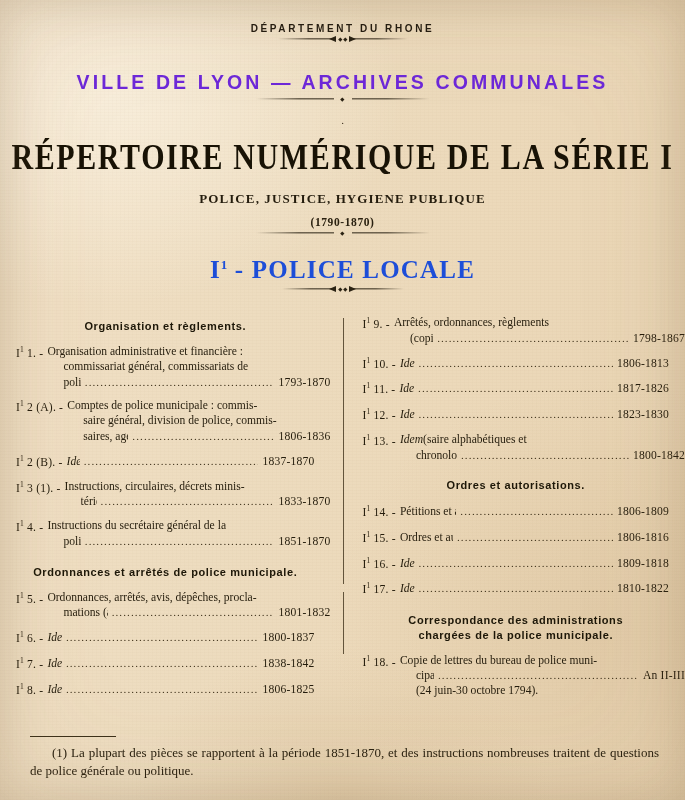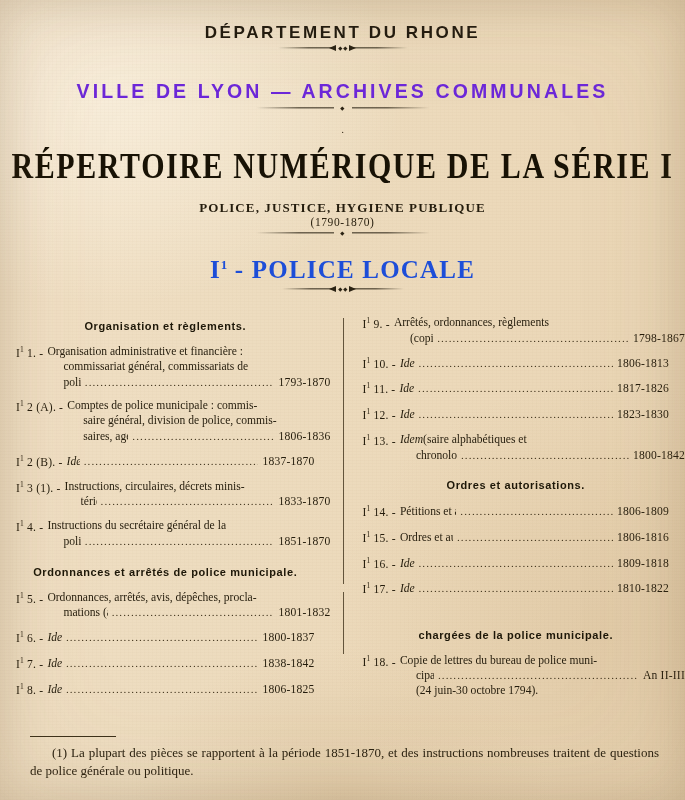--- a/index.html
+++ b/index.html
@@ -48,21 +48,21 @@
     width: 685px;
     height: 800px;
     z-index: 3;
   }
 
   
   .dept {
     text-align: center;
     font-family: "Liberation Sans", sans-serif;
     font-weight: bold;
-    font-size: 17px;
+    font-size: 10px;
     letter-spacing: 2.6px;
     padding-top: 23px;
     color: #211a0f;
   }
 
   
   .orn {
     position: relative;
     height: 10px;
     display: flex;
@@ -149,23 +149,24 @@
     font-family: "Liberation Serif", serif;
     font-weight: bold;
     font-size: 13px;
     letter-spacing: 1.1px;
     margin-top: 21px;
     color: #241c0d;
   }
   .years {
     text-align: center;
     font-family: "Liberation Serif", serif;
-    font-weight: normal;
+    font-weight: bold;
     font-size: 11.5px;
     letter-spacing: 0.6px;
+    margin-top: 9px;
     color: #2a2110;
   }
   .sectiontitle {
     text-align: center;
     font-family: "Liberation Serif", serif;
     font-weight: bold;
     font-size: 25px;
     letter-spacing: 1.2px;
     margin-top: 18px;
     color: #1d4ed8;
@@ -574,21 +575,21 @@
             <div class="body">
               <div class="line">
                 <span class="txt idem">Idem</span>
                 <span class="leader">................................................................................</span>
                 <span class="date">1810-1822</span>
               </div>
             </div>
           </div>
         </div>
       <div class="subhead tight">
-        <br>
+        <span>Correspondance des administrations</span><br>
         <span>chargées de la police municipale.</span>
       </div>
       <div id="right-entries3">
           <div class="entry">
             <span class="ref"><span>I</span><span class="sup">1</span><span> 18. -</span></span>
             <div class="body">
               <div class="line">
                 <span class="txt">Copie de lettres du bureau de police muni-</span>
               </div>
               <div class="line ind">

